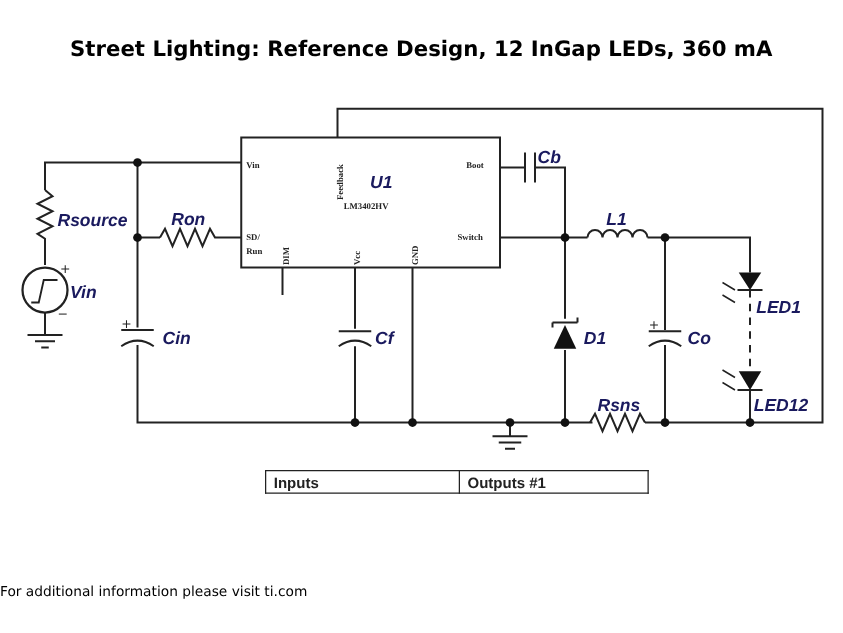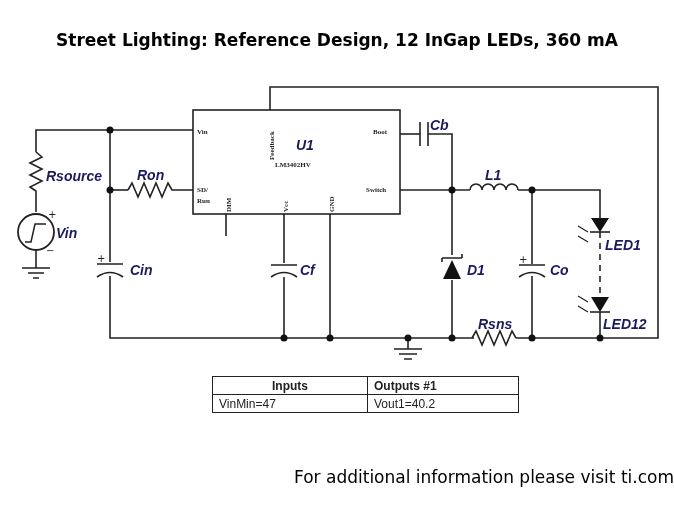--- a/index.html
+++ b/index.html
@@ -3,24 +3,24 @@
 <meta charset="utf-8">
 <style>
   html,body{margin:0;padding:0;background:#fff;}
   body{width:674px;height:506px;position:relative;overflow:hidden;font-family:"DejaVu Sans",sans-serif;}
   #title{position:absolute;left:0;top:10px;width:674px;text-align:center;font-weight:bold;font-size:17px;color:#000;font-family:"DejaVu Sans",sans-serif;margin-top:20px;}
   #schematic{position:absolute;left:0;top:0;}
   .lbl{font-family:"Liberation Sans",sans-serif;font-style:italic;font-weight:bold;fill:#1a1a5e;font-size:14px;}
   .pin{font-family:"Liberation Serif",serif;font-weight:bold;fill:#222;font-size:7px;}
   #io-table{position:absolute;left:212px;top:376px;border-collapse:collapse;font-family:"Liberation Sans",sans-serif;font-size:12px;color:#222;}
   #io-table td{border:1.5px solid #222;height:17px;padding:0 6px;}
-  #io-table td.c1{width:142px;text-align:center;}
+  #io-table td.c1{width:142px;}
   #io-table td.c2{width:138px;margin-top:35px;}
   #io-table .hd td{font-weight:bold;}
-  #footer{position:absolute;left:0;top:467px;width:674px;text-align:right;font-size:17px;color:#000;font-family:"DejaVu Sans",sans-serif;}
+  #footer{position:absolute;left:0;top:467px;width:674px;text-align:left;font-size:11px;color:#000;font-family:"DejaVu Sans",sans-serif;}
 </style>
 </head>
 <body>
 
 <div id="title">Street Lighting: Reference Design, 12 InGap LEDs, 360 mA</div>
 
 <svg id="schematic" width="674" height="370" xmlns="http://www.w3.org/2000/svg">
   <g stroke="#222" stroke-width="1.6" fill="none">
 
     <path d="M270,110 V87 H658 V338 H600"></path>
@@ -129,20 +129,16 @@
   <text x="97" y="262" font-size="10" fill="#222">+</text>
   <text x="519" y="263" font-size="10" fill="#222">+</text>
 </svg>
 
 <table id="io-table">
   <tbody>
       <tr class="hd">
     <td class="c1">Inputs</td>
     <td class="c2">Outputs #1</td>
   </tr>
-  <tr>
-    <td>VinMin=47</td>
-    <td>Vout1=40.2</td>
-  </tr>
 </tbody>
   </table>
 
 <div id="footer">For additional information please visit ti.com</div>
 
 </body></html>

